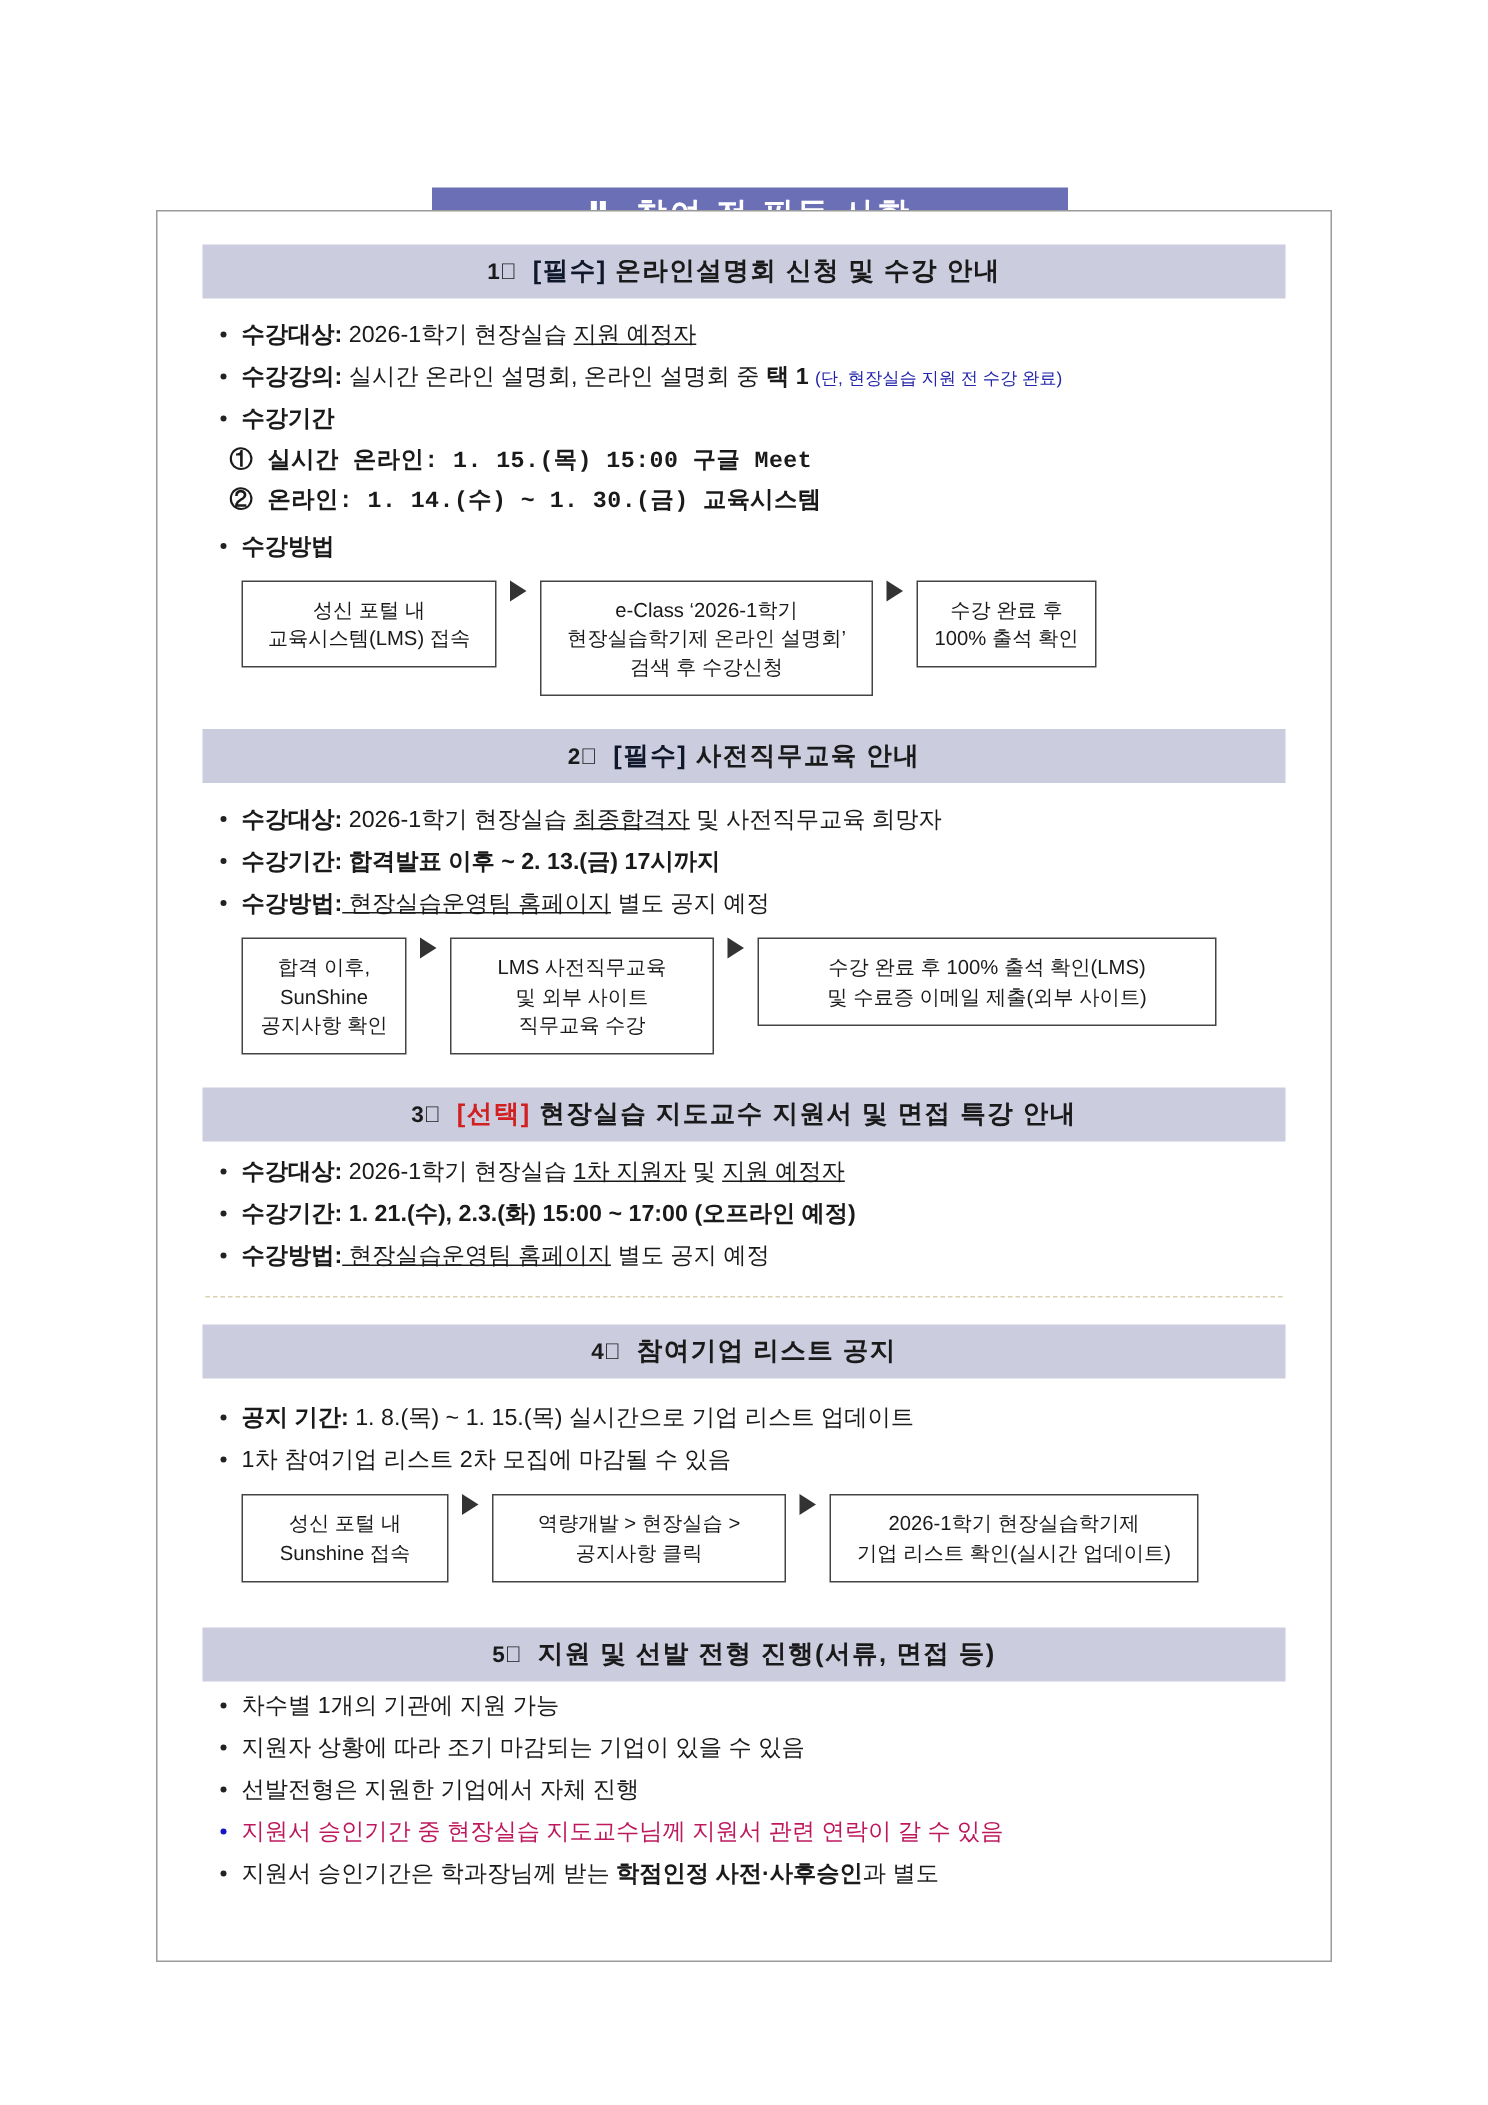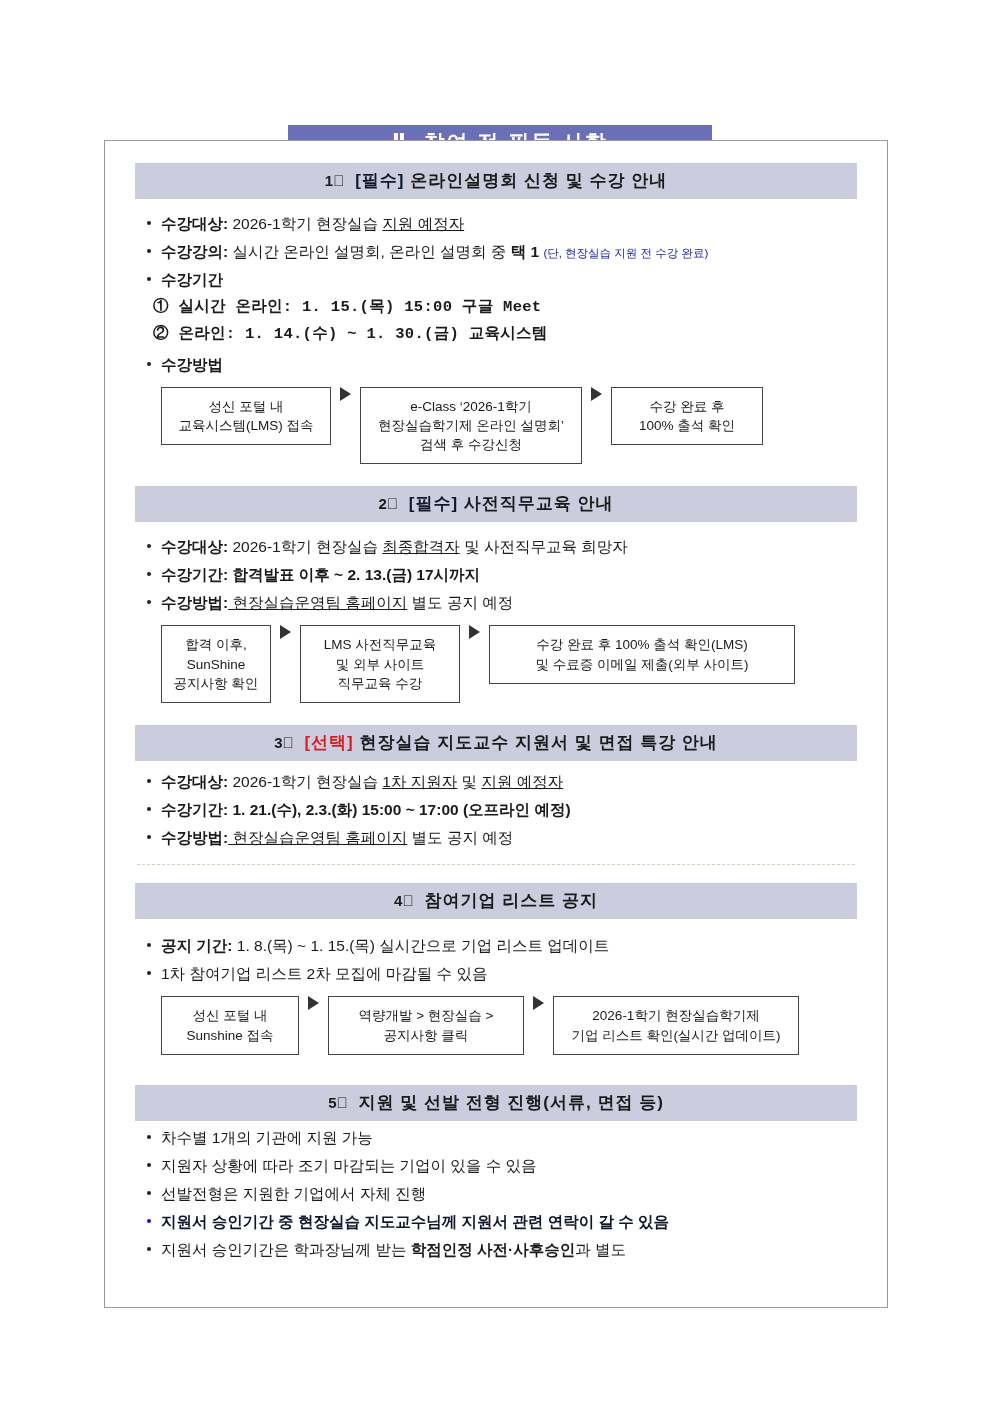--- a/index.html
+++ b/index.html
@@ -75,21 +75,21 @@
   ul.bullets > li::before {
     content: "";
     position: absolute;
     left: 2px;
     top: 10px;
     width: 4px;
     height: 4px;
     border-radius: 50%;
     background: #222;
   }
-  ul.bullets > li.blue { color: #0f172a; font-weight: bold; }
+  ul.bullets > li.blue { color: #be185d; font-weight: normal; }
   ul.bullets > li.blue::before { background: #1414c8; }
 
   .lbl { font-weight: bold; }
   .u { text-decoration: underline; font-weight: normal; }
   .small-note { font-size: 11.5px; color: #2222aa; font-weight: normal; }
 
   .sub-line {
     font-size: 15.5px;
     line-height: 1.62;
     margin: 2px 0 2px 30px;
@@ -172,21 +172,21 @@
         <div>성신 포털 내</div>
         <div>교육시스템(LMS) 접속</div>
       </div>
       <div class="arrow"></div>
       <div class="box" style="width:222px">
         <div>e-Class ‘2026-1학기</div>
         <div>현장실습학기제 온라인 설명회’</div>
         <div>검색 후 수강신청</div>
       </div>
       <div class="arrow"></div>
-      <div class="box" style="width:152px">
+      <div class="box" style="width:120px">
         <div>수강 완료 후</div>
         <div>100% 출석 확인</div>
       </div>
     </div>
 
     <div class="gap-md"></div>
 
     <div class="sec-head">
       <span class="num">2⃞</span>
       <span class="req">[필수]</span>
@@ -203,21 +203,21 @@
         <span class="lbl">수강방법:</span><span class="u"> 현장실습운영팀 홈페이지</span><span> 별도 공지 예정</span>
       </li>
     </ul>
     <div class="flow">
       <div class="box" style="width:110px">
         <div>합격 이후,</div>
         <div>SunShine</div>
         <div>공지사항 확인</div>
       </div>
       <div class="arrow"></div>
-      <div class="box" style="width:160px">
+      <div class="box" style="width:176px">
         <div>LMS 사전직무교육</div>
         <div>및 외부 사이트</div>
         <div>직무교육 수강</div>
       </div>
       <div class="arrow"></div>
       <div class="box" style="width:306px">
         <div>수강 완료 후 100% 출석 확인(LMS)</div>
         <div>및 수료증 이메일 제출(외부 사이트)</div>
       </div>
     </div>

